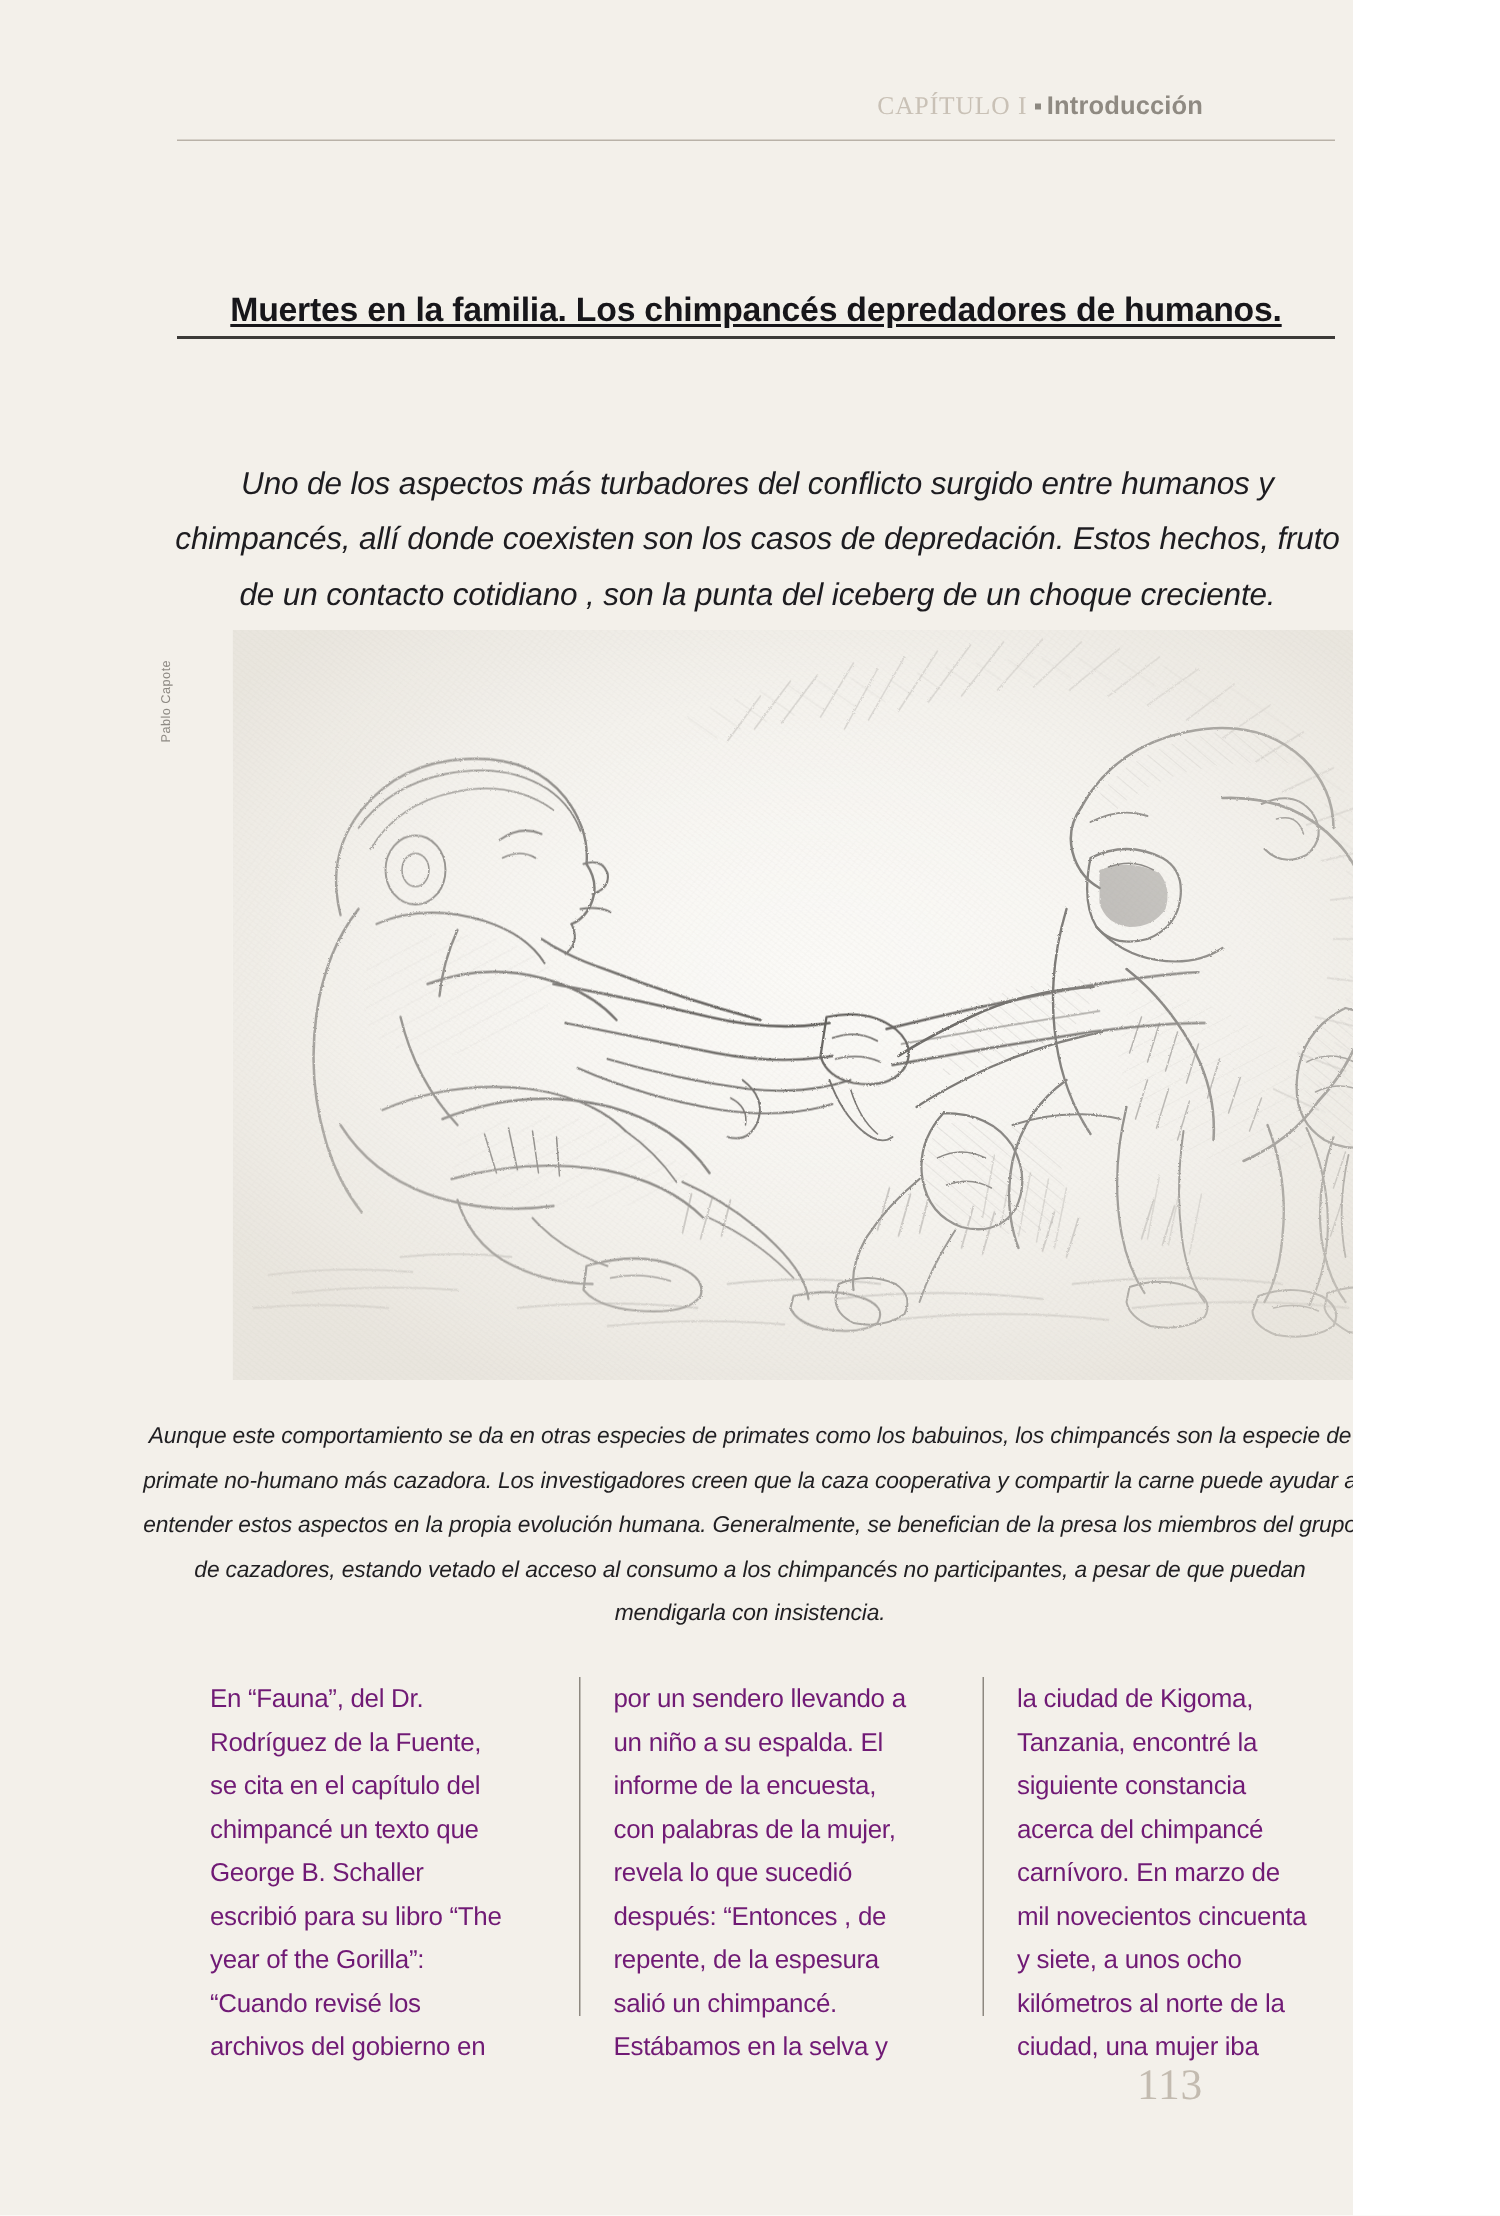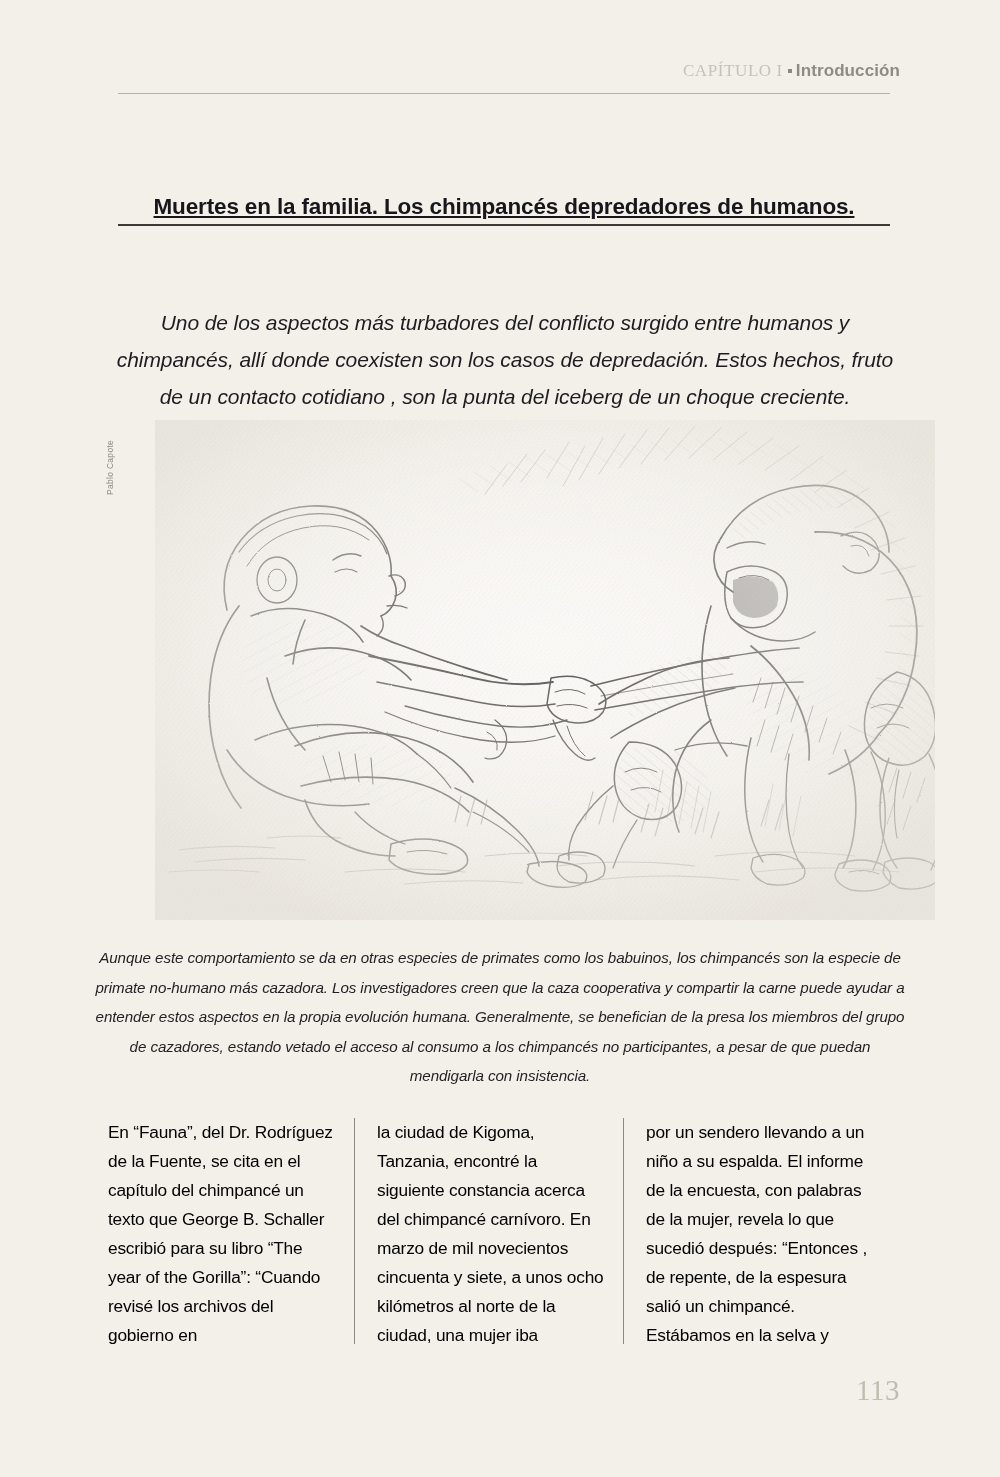--- a/index.html
+++ b/index.html
@@ -6,24 +6,25 @@
     margin: 0;
     padding: 0;
     background: #ffffff;
   }
   body {
     font-family: "Liberation Sans", sans-serif;
   }
 
   .page {
     position: relative;
-    width: 1000px;
+    width: 884px;
     height: 1477px;
     background: #f3f0ea;
     overflow: hidden;
+    padding-left: 18px;
   }
 
   
   .running-head {
     position: absolute;
     top: 62px;
     right: 100px;
     text-align: right;
     white-space: nowrap;
     line-height: 1;
@@ -154,23 +155,24 @@
     top: 1118px;
     left: 108px;
     width: 784px;
     height: 226px;
     display: flex;
   }
   .col {
     flex: 1 1 0;
     font-size: 17.3px;
     line-height: 29px;
-    color: #000000;
+    color: #701a75;
     letter-spacing: -0.2px;
     padding: 0 18px 0 0;
+    margin-left: 32px;
   }
   .col + .col {
     border-left: 1px solid #8d8880;
     padding-left: 22px;
   }
 
   
   .folio {
     position: absolute;
     top: 1374px;
@@ -473,19 +475,19 @@
         <rect x="0" y="0" width="780" height="500" fill="url(#vig)"></rect>
       </svg>
       <div class="grain"></div>
     </div>
   </figure>
 
   <p class="caption">Aunque este comportamiento se da en otras especies de primates como los babuinos, los chimpancés son la especie de primate no-humano más cazadora. Los investigadores creen que la caza cooperativa y compartir la carne puede ayudar a entender estos aspectos en la propia evolución humana. Generalmente, se benefician de la presa los miembros del grupo de cazadores, estando vetado el acceso al consumo a los chimpancés no participantes, a pesar de que puedan mendigarla con insistencia.</p>
 
   <div class="columns">
     <div class="col">En “Fauna”, del  Dr. Rodríguez de la Fuente, se cita en el capítulo del chimpancé un texto que George B. Schaller escribió para su libro “The year of the Gorilla”: “Cuando revisé los archivos del gobierno en</div>
+    <div class="col">por un sendero llevando a un niño a su espalda. El informe de la encuesta, con palabras de la mujer, revela lo que sucedió después: “Entonces , de repente, de la espesura salió un chimpancé. Estábamos en la selva y</div>
     <div class="col">la ciudad de Kigoma, Tanzania, encontré la siguiente constancia acerca del chimpancé carnívoro. En marzo de mil novecientos cincuenta y siete, a unos ocho kilómetros al norte de la ciudad, una mujer iba</div>
-    <div class="col">por un sendero llevando a un niño a su espalda. El informe de la encuesta, con palabras de la mujer, revela lo que sucedió después: “Entonces , de repente, de la espesura salió un chimpancé. Estábamos en la selva y</div>
   </div>
 
   <div class="folio">113</div>
 
 </div>
 
 </body></html>

